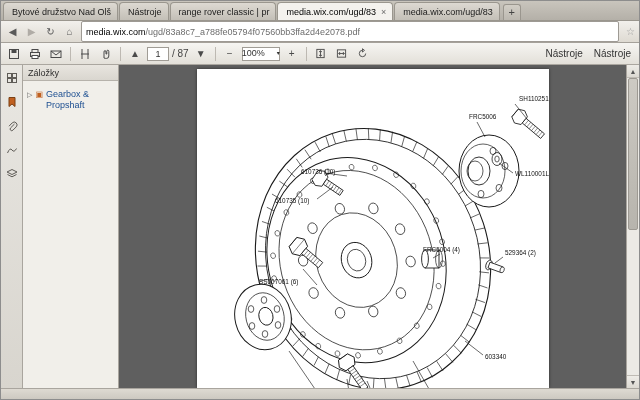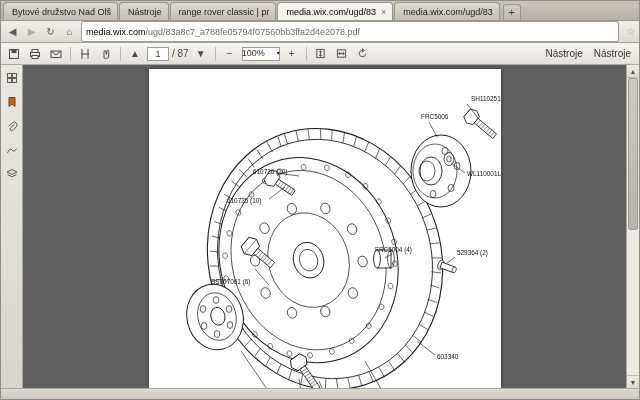--- a/index.html
+++ b/index.html
@@ -407,20 +407,28 @@
           </svg>
       </div>
       <div class="railicon">
         <svg width="12" height="12" viewBox="0 0 12 12">
             <path d="M6 1.5 L11 4 L6 6.5 L1 4 Z" fill="none" stroke="#5f5c57"></path>
             <path d="M1.5 6.5 L6 8.8 L10.5 6.5" fill="none" stroke="#5f5c57"></path>
           </svg>
       </div>
     </div>
 
+    <div class="bookmarks">
+      <div class="bm-head">Záložky</div>
+      <div class="bm-item">
+        <span class="bm-caret">▷</span>
+        <span class="bm-icon">▣</span>
+        <span class="bm-label">Gearbox &amp; Propshaft</span>
+      </div>
+    </div>
 
     <div class="viewer">
       <div class="page">
         <svg width="352" height="352" viewBox="0 0 352 352">
           <rect x="0" y="0" width="352" height="352" fill="#ffffff"></rect>
 
           <g transform="translate(176,190)">
 
             <g transform="rotate(-18)">
               <ellipse cx="0" cy="0" rx="116" ry="132" fill="#ffffff" stroke="#1a1a1a" stroke-width="1.1"></ellipse>

